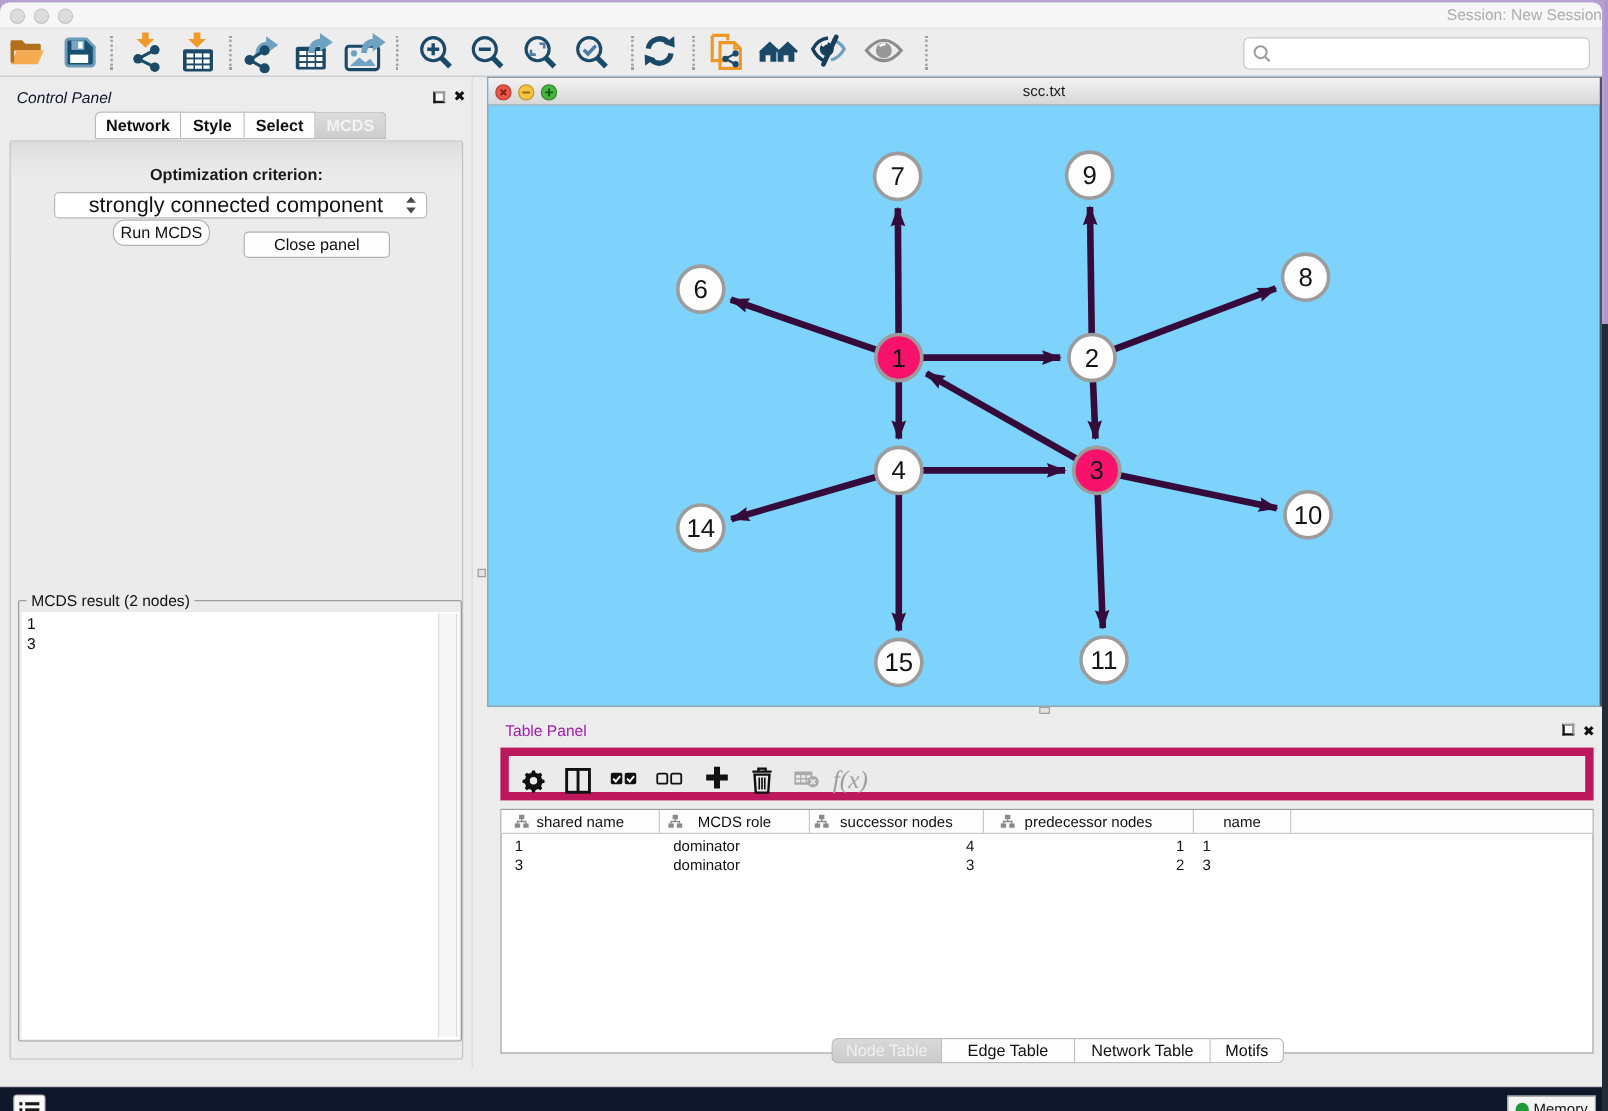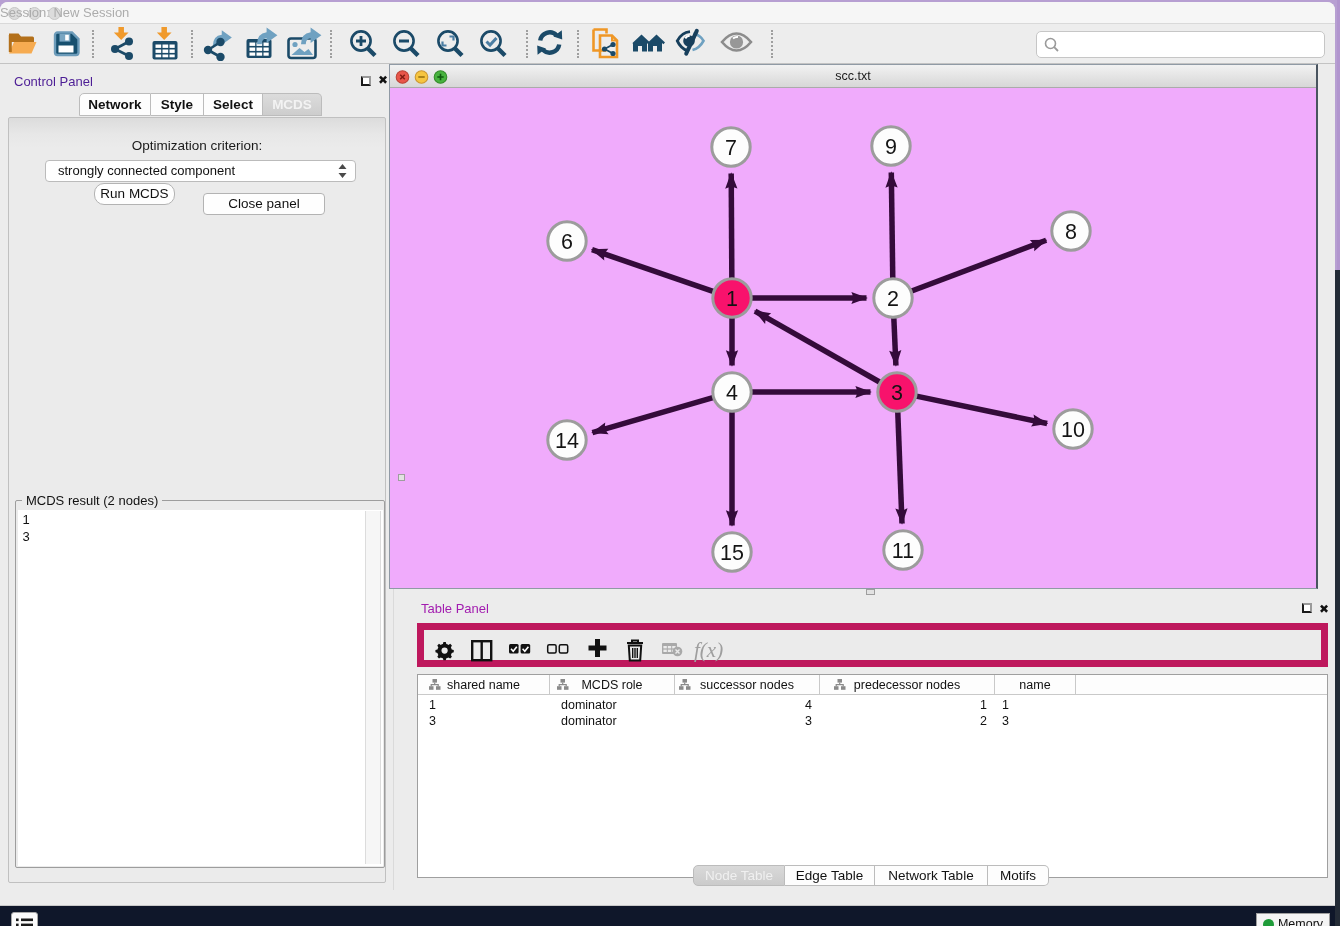--- a/index.html
+++ b/index.html
@@ -1,42 +1,42 @@
 <!DOCTYPE html>
 <html><head><meta charset="utf-8"><style>
 * { margin:0; padding:0; box-sizing:border-box; }
 html,body { width:1340px; height:926px; overflow:hidden; }
 body { background:#232b36; font-family:"Liberation Sans", sans-serif; position:relative; }
 #appwin { position:absolute; left:0; top:2px; width:1335px; height:924px; background:#ececec; border-radius:8px 8px 0 0; overflow:hidden; }
 #titlebar { position:absolute; left:0; top:0; width:100%; height:22px; background:#f6f6f6; border-bottom:1px solid #d9d9d9; }
 .tl { position:absolute; top:5px; width:13px; height:13px; border-radius:50%; background:#dcdcdc; border:1px solid #c6c6c6; }
-#titletext { position:absolute; top:3px; width:100%; text-align:left; font-size:13px; color:#acacac; }
+#titletext { position:absolute; top:3px; width:100%; text-align:right; font-size:13px; color:#acacac; }
 #toolbar { position:absolute; left:0; top:22px; width:100%; height:40px; background:#ededed; border-bottom:1px solid #c3c3c3; }
 .sep { position:absolute; top:6px; height:28px; width:0; border-left:2px dotted #9f9f9f; }
 #searchbox { position:absolute; left:1036px; top:7px; width:289px; height:27px; background:#fff; border:1px solid #c6c6c6; border-radius:5px; }
 
 #cpanel { position:absolute; left:0; top:62px; width:394px; height:826px; background:#ececec; border-right:1px solid #dadada; }
-#cpanel .hdr { position:absolute; left:14px; top:10px; font-size:13px; color:#4c1d95; }
+#cpanel .hdr { position:absolute; left:14px; top:10px; font-size:13px; color:#0f172a;font-style:italic; }
 .winbtn { position:absolute; font-size:12px; color:#111; }
 .tabrow { position:absolute; display:flex; }
 .tab { box-sizing:border-box;font-weight:bold; }
 .tab { height:23px; line-height:22px; font-size:13.5px; color:#111; background:#fdfdfd; border:1px solid #bcbcbc; border-left:none; padding:0; text-align:center; }
 .tab.first { border-left:1px solid #bcbcbc; border-radius:5px 0 0 0; }
 .tab.last { border-radius:0 5px 0 0; }
 .tab.sel { background:linear-gradient(#dcdcdc,#cdcdcd); color:#f3f3f3; }
 #tabpane { position:absolute; left:8px; top:53px; width:378px; height:766px; border:1px solid #c0c0c0; background:linear-gradient(#dcdcdc 0px, #e7e7e7 16px, #ebebeb 30px); border-radius:2px; }
-#optlabel { position:absolute; left:0; top:20px; width:100%; text-align:center; font-size:13.5px; color:#1a1a1a; }
-#combo { position:absolute; left:36px; top:42px; width:311px; height:22px; background:#fff; border:1px solid #bbb; border-radius:4px; font-size:13px; color:#111; line-height:20px; padding-left:12px; }
+#optlabel { position:absolute; left:0; top:20px; width:100%; text-align:center; font-size:13.5px; color:#1a1a1a;font-weight:bold; }
+#combo { position:absolute; left:36px; top:42px; width:311px; height:22px; background:#fff; border:1px solid #bbb; border-radius:4px; font-size:18px; color:#111; line-height:20px; padding-left:28px; }
 .btn { position:absolute; height:22px; background:#fefefe; border:1px solid #b3b3b3; border-radius:4px; font-size:13.5px; color:#111; text-align:center; line-height:20px; }
 #mcdsbox { position:absolute; left:6px; top:382px; width:370px; height:368px; border:1px solid #9d9d9d; border-radius:2px; }
 #mcdsbox .lbl { position:absolute; left:6px; top:-8px; background:#ebebeb; padding:0 4px; font-size:13px; color:#111; }
 #mcdsbox .txt { position:absolute; left:1.5px; top:9px; right:1.5px; bottom:1.5px; background:#fff; font-size:13px; color:#111; padding:2px 0 0 5px; line-height:16.5px; }
 #mcdsbox .sb { position:absolute; right:3px; top:10px; bottom:3px; width:16px; background:#f6f6f6; border-left:1px solid #dcdcdc; border-right:1px solid #dcdcdc; }
 
-#netwin { position:absolute; left:389px; top:62px; width:929px; height:525px; background:#f0abfc; border:1px solid #909aa5; border-right:2px solid #49545f; }
+#netwin { position:absolute; left:406px; top:62px; width:929px; height:525px; background:#7dd3fc; border:1px solid #909aa5; border-right:2px solid #49545f; }
 #nettitle { position:absolute; left:0; top:0; width:100%; height:23px; background:linear-gradient(#f2f2f2,#d7d7d7); border-bottom:1px solid #ababab; }
 #nettitle .t { position:absolute; top:4px; width:100%; text-align:center; font-size:12.5px; color:#1a1a1a; }
 
 #tpanel { position:absolute; left:407px; top:595px; width:931px; height:293px; background:#ececec; }
 #tpanel .hdr { position:absolute; left:14px; top:4px; font-size:13px; color:#a21caf; }
 #ttool { position:absolute; left:10px; top:26px; width:911px; height:44px; background:#ebebeb; border:7px solid #be185d; }
 #ttable { position:absolute; left:10px; top:77px; width:911px; height:204px; background:#fff; border:1px solid #9f9f9f; }
 .thead { position:absolute; left:0; top:0; width:100%; height:20px; background:#fdfdfd; border-bottom:1px solid #c9c9c9; }
 .hcell { position:absolute; top:0; height:20px; border-right:1px solid #c9c9c9; font-size:12.5px; color:#111; text-align:center; line-height:20px; }
 .trow { position:absolute; font-size:12.5px; color:#111; }
@@ -378,21 +378,21 @@
       <div class="trow" style="left:402px; top:23px; width:167px; text-align:right;">1</div>
       <div class="trow" style="left:584px; top:23px;">1</div>
       <div class="trow" style="left:11px; top:39px;">3</div>
       <div class="trow" style="left:143px; top:39px;">dominator</div>
       <div class="trow" style="left:257px; top:39px; width:137px; text-align:right;">3</div>
       <div class="trow" style="left:402px; top:39px; width:167px; text-align:right;">2</div>
       <div class="trow" style="left:584px; top:39px;">3</div>
     </div>
     <div class="btabs">
       <div class="btab sel first" style="width:92px;">Node Table</div>
-        <div class="btab" style="width:90px;">Edge Table</div>
+        <div class="btab" style="width:111px;">Edge Table</div>
         <div class="btab" style="width:113px;">Network Table</div>
         <div class="btab last" style="width:61px;">Motifs</div>
     </div>
   </div>
   <div id="statusbar">
     <div id="listbtn">
       <svg width="17" height="14" style="position:absolute;left:4px;top:5px;" viewBox="0 0 17 14" fill="#1a1a1a">
         <rect x="0" y="0.5" width="2.6" height="2.6"></rect>
           <rect x="5" y="0.5" width="12" height="2.6"></rect>
         <rect x="0" y="5.6" width="2.6" height="2.6"></rect>

